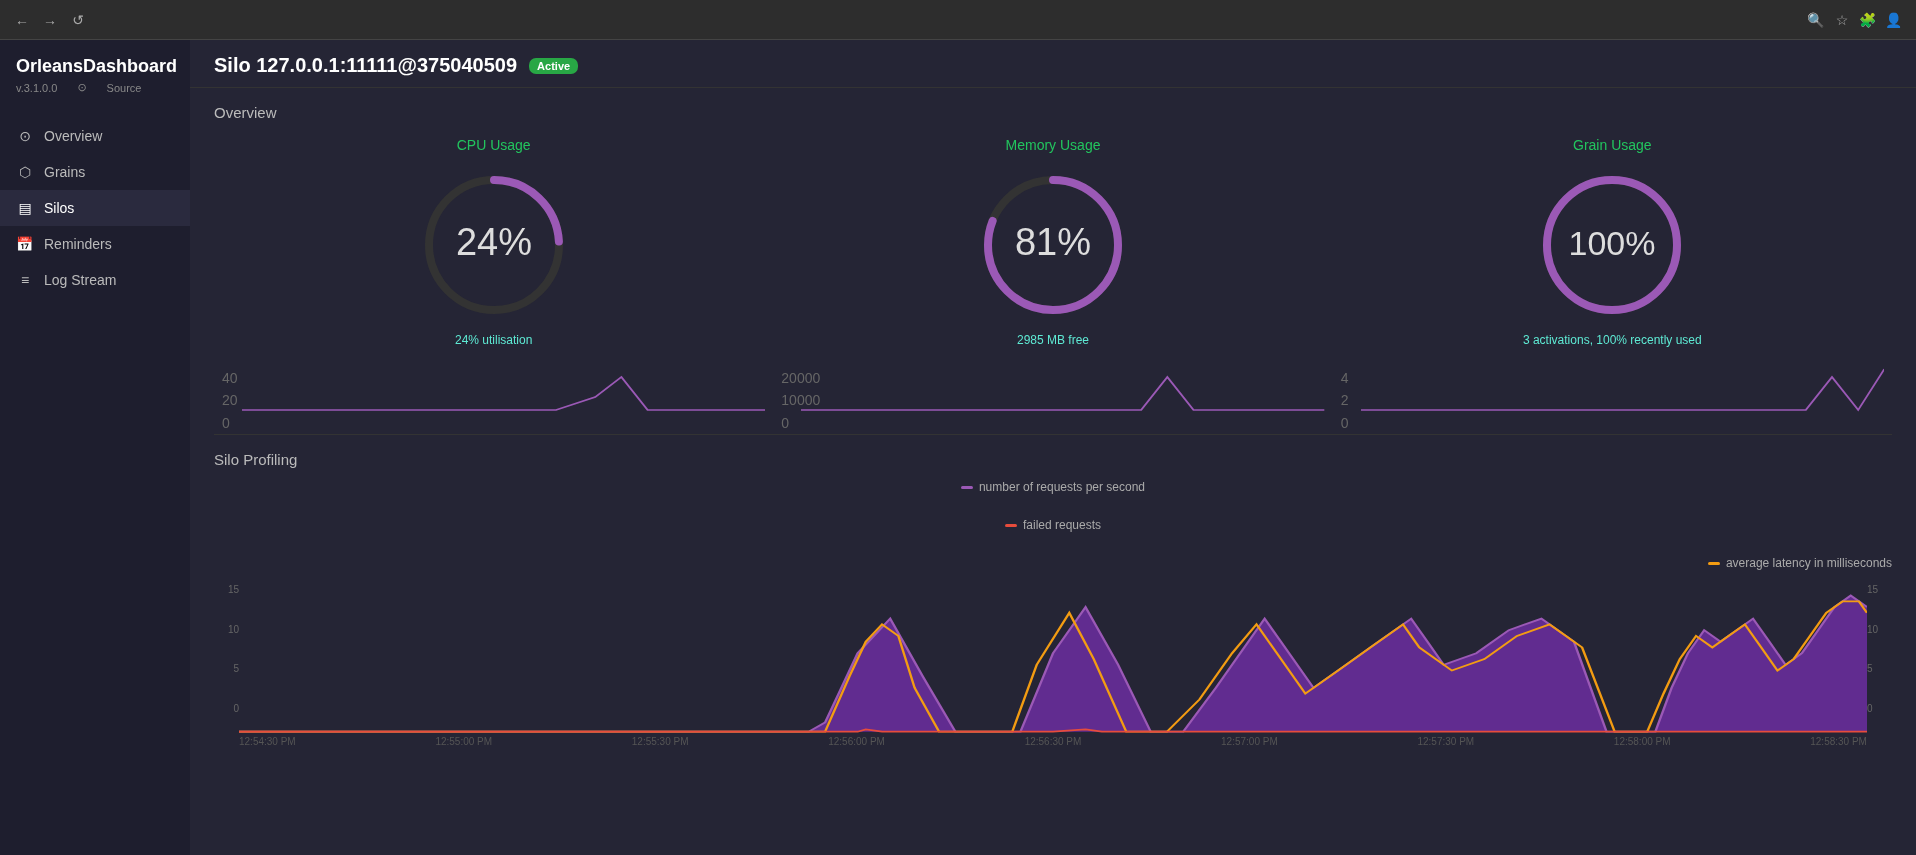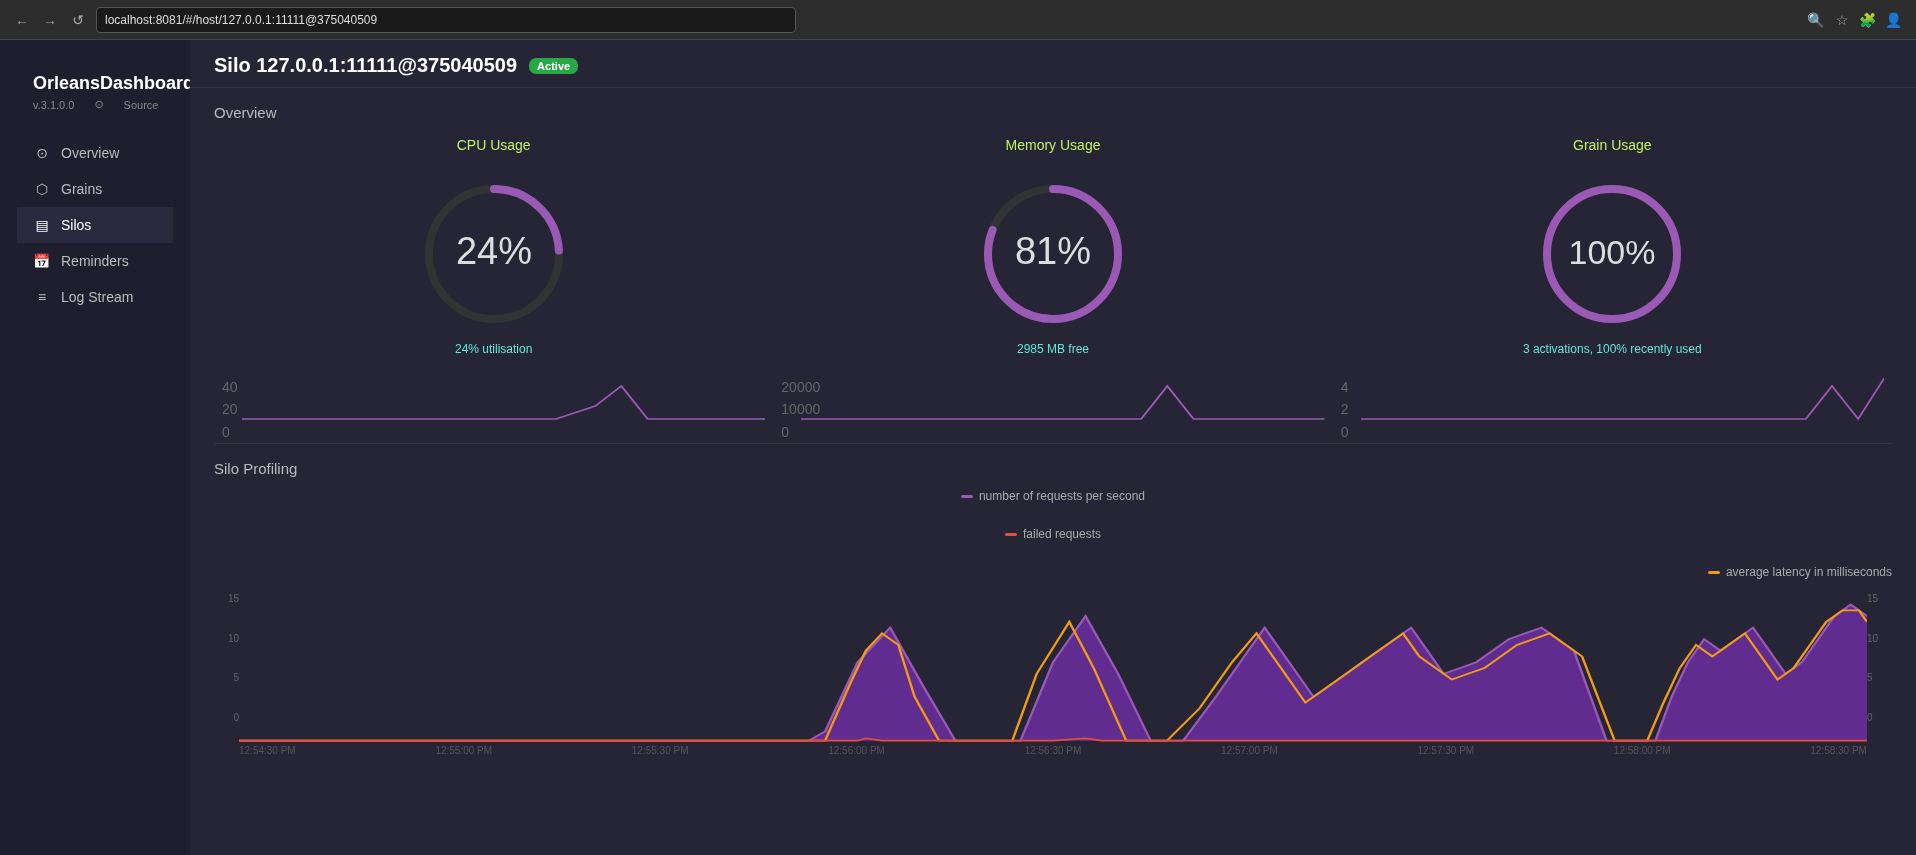--- a/index.html
+++ b/index.html
@@ -67,21 +67,21 @@
       height: calc(855px - 40px);
     }
 
     
     .sidebar {
       width: 190px;
       min-width: 190px;
       background: #1e1e2e;
       display: flex;
       flex-direction: column;
-      padding: 17px;
+      padding: 0;
     }
     .sidebar-brand {
       padding: 16px 16px 8px;
     }
     .sidebar-brand-title {
       font-size: 18px;
       font-weight: 700;
       color: #fff;
     }
     .sidebar-version {
@@ -167,22 +167,22 @@
     }
     .gauge-container {
       flex: 1;
       display: flex;
       flex-direction: column;
       align-items: center;
       padding: 0 20px;
     }
     .gauge-label {
       font-size: 14px;
-      color: #bef264;
-      margin-bottom: 21px;
+      color: #22c55e;
+      margin-bottom: 12px;
     }
     .gauge-svg {
       width: 160px;
       height: 160px;
     }
     .gauge-sub {
       font-size: 12px;
       color: #5eead4;
       margin-top: 8px;
     }
@@ -304,23 +304,20 @@
       color: #555;
     }
   </style>
 </head>
 <body>
 
 <div class="browser-chrome">
   <button class="browser-nav-btn">←</button>
   <button class="browser-nav-btn">→</button>
   <button class="browser-nav-btn">↺</button>
-  <div class="browser-url-bar">
-    <span>localhost:8081/#/host/127.0.0.1:11111@375040509</span>
-  </div>
   <div class="browser-icons">
     <div class="browser-icon">🔍</div>
     <div class="browser-icon">☆</div>
     <div class="browser-icon">🧩</div>
     <div class="browser-icon">👤</div>
   </div>
 </div>
 
 <div class="app-wrapper">
 

